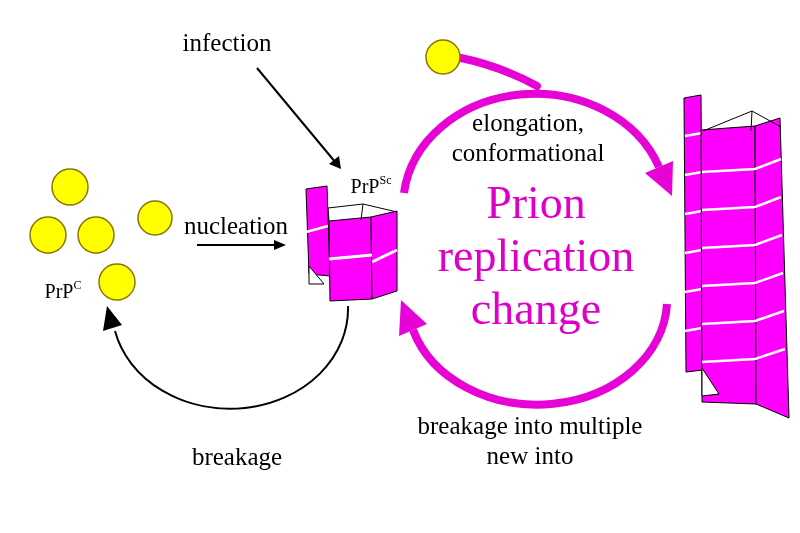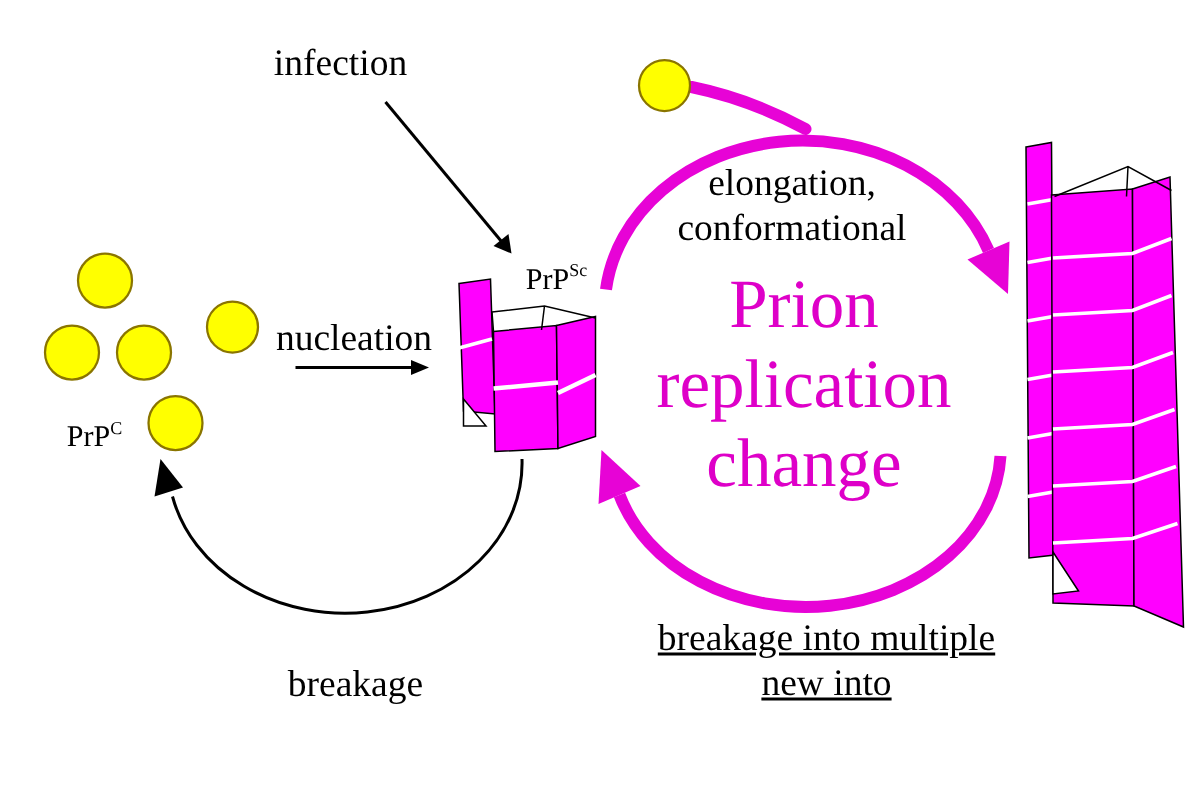--- a/index.html
+++ b/index.html
@@ -124,18 +124,18 @@
   </div>
 
   <div class="lbl cycle-title" style="left:536px;top:176px;">
     <div>Prion</div>
     <div>replication</div>
     <div>change</div>
   </div>
 
   <div class="lbl" style="left:237px;top:442px;">breakage</div>
 
-  <div class="lbl" style="left:551px;top:411px;text-decoration:underline;">
+  <div class="lbl" style="left:530px;top:411px;">
     <div>breakage into multiple</div>
     <div>new into</div>
   </div>
 
 </div>
 
 </body></html>

